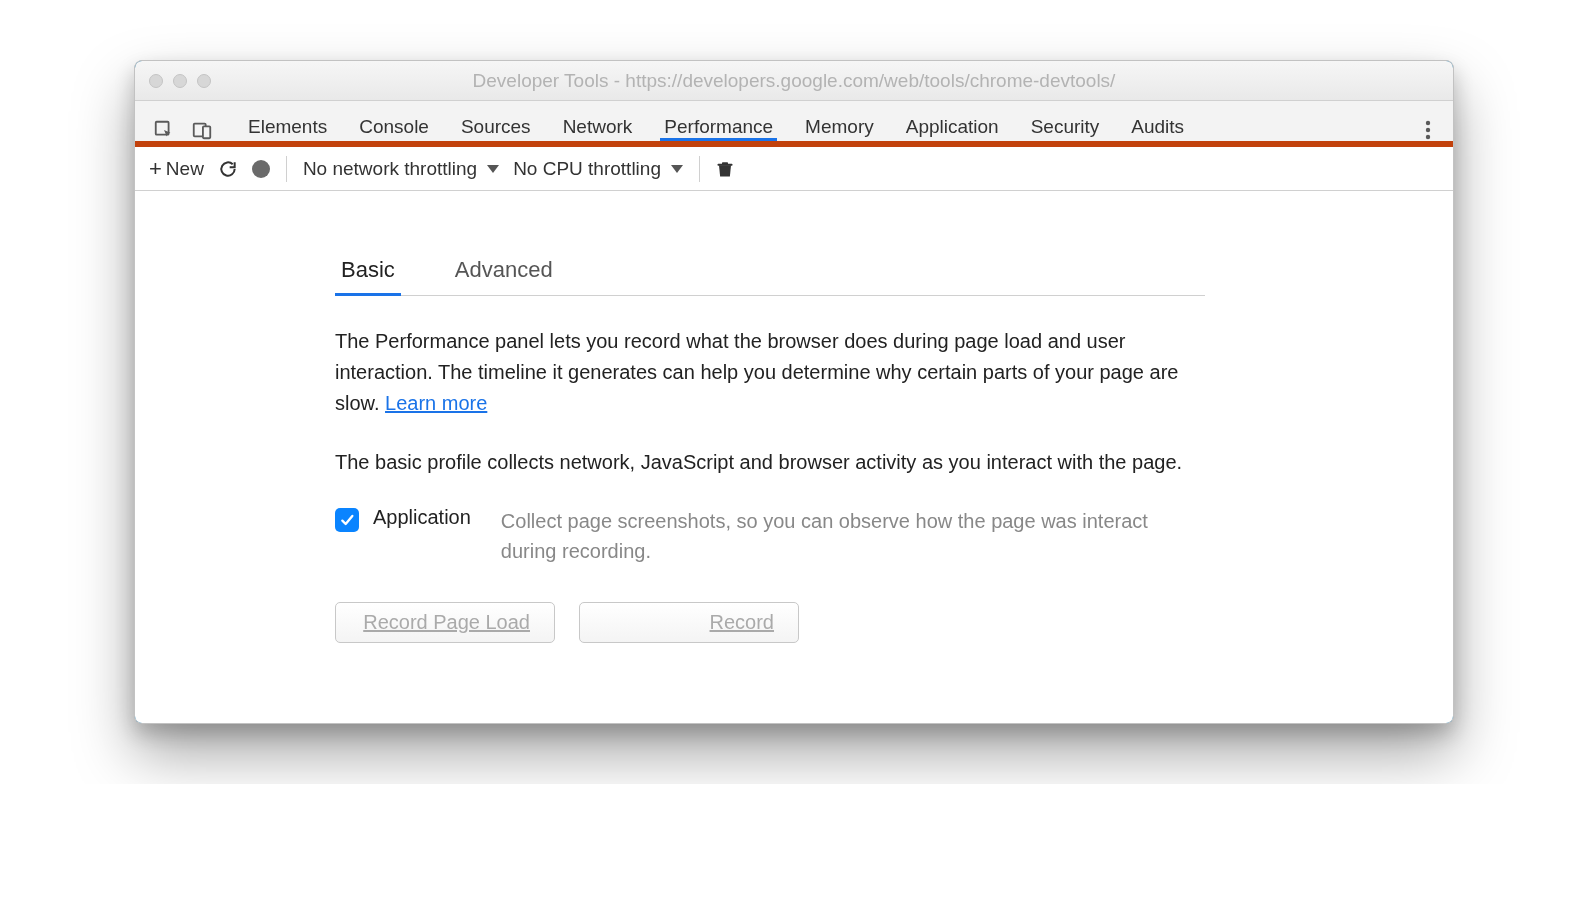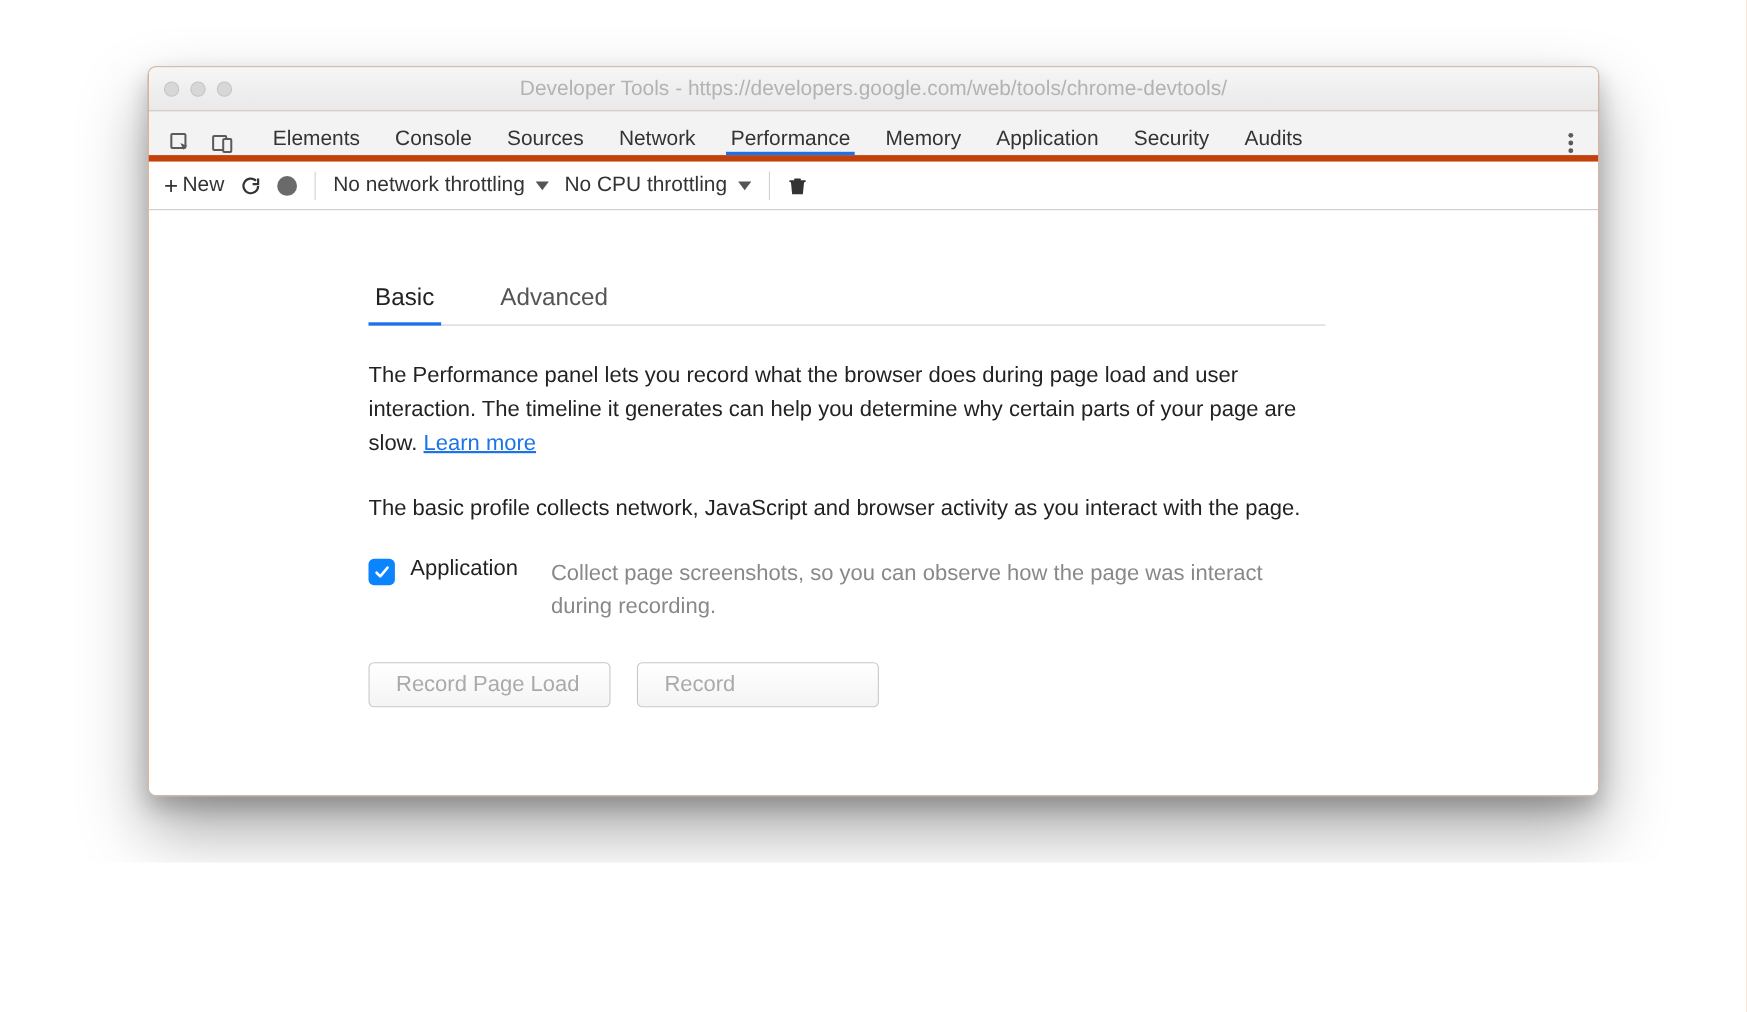--- a/index.html
+++ b/index.html
@@ -9,21 +9,21 @@
     display: flex;
     justify-content: center;
     align-items: flex-start;
     padding: 60px 40px;
   }
   .window {
     width: 1320px;
     border: 1px solid #c2c2c2;
     border-radius: 8px;
     box-shadow: 0 30px 60px rgba(0,0,0,0.35), 0 10px 20px rgba(0,0,0,0.2);
-    background: #f97316;
+    background: #0369a1;
     overflow: hidden;
   }
   .titlebar {
     height: 40px;
     background: linear-gradient(#f6f6f6, #e9e9e9);
     border-bottom: 1px solid #d0d0d0;
     display: flex;
     align-items: center;
     padding: 0 12px;
     position: relative;
@@ -205,22 +205,23 @@
     gap: 24px;
   }
   .btn {
     font-size: 20px;
     color: #aaa;
     background: linear-gradient(#fff, #f4f4f4);
     border: 1px solid #c8c8c8;
     border-radius: 5px;
     padding: 8px 24px;
     width: 220px;
-    text-align: left;
-    cursor: pointer;
+    text-align: right;
+    cursor: pointer;
+    text-decoration: underline;
   }
   svg { display: block; }
 </style>
 </head>
 <body>
 
 <div class="window">
 
   <div class="titlebar">
     <div class="traffic">

